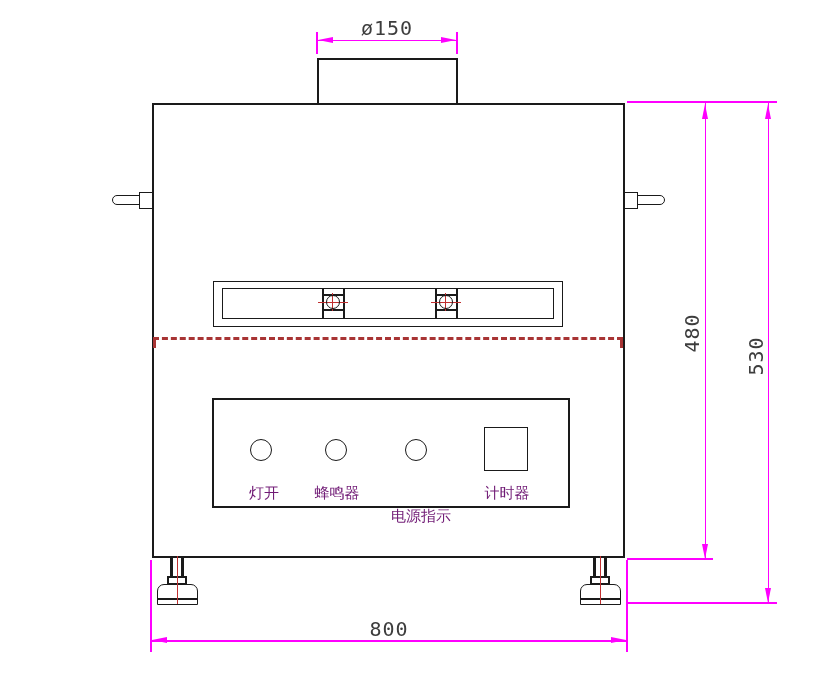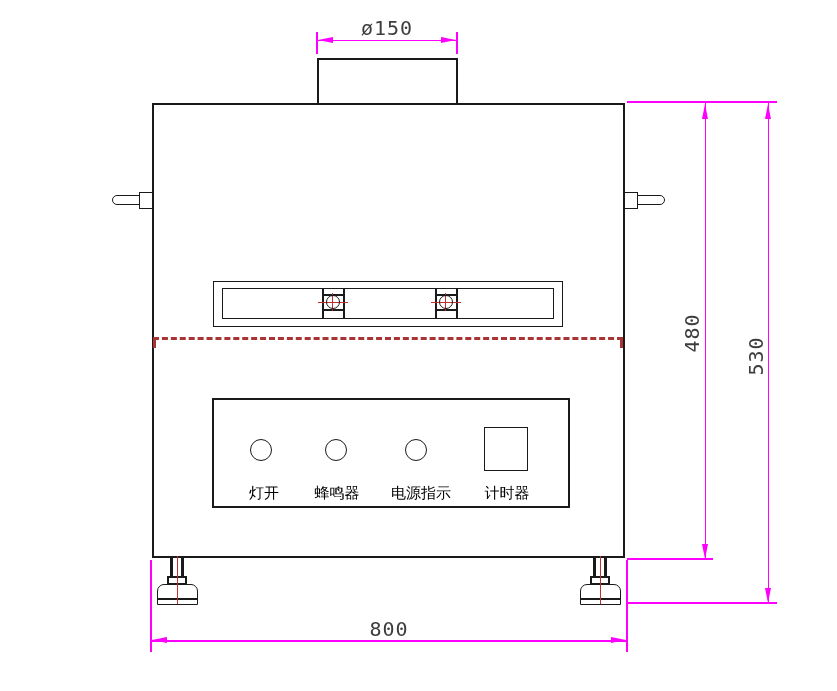--- a/index.html
+++ b/index.html
@@ -24,21 +24,21 @@
     font-size:20px;letter-spacing:1px;white-space:nowrap;transform:translateX(-50%);
   }
   .dimtext.vert{transform:translate(-50%,-50%) rotate(-90deg);}
   
   .redline{position:absolute;background:var(--redline,#C03030);}
   .dashline{position:absolute;border-top:3px dashed var(--dash,#A83434);background:transparent;}
   .hook{position:absolute;width:3px;height:10px;background:var(--dash,#A83434);}
   
   .lamp{position:absolute;width:22px;height:22px;border:1.5px solid #1a1a1a;border-radius:50%;box-sizing:border-box;background:#fff;}
   .paneltext{
-    position:absolute;color:#000000;font-size:15px;white-space:nowrap;transform:translateX(-50%);
+    position:absolute;color:#701a75;font-size:15px;white-space:nowrap;transform:translateX(-50%);
     font-family:"DejaVu Sans","Liberation Sans",sans-serif;
   }
   .screwcircle{position:absolute;width:14px;height:14px;border:1.6px solid #1a1a1a;border-radius:50%;box-sizing:border-box;}
   .pill-l{position:absolute;border:1.5px solid #1a1a1a;border-radius:6px 0 0 6px;box-sizing:border-box;background:#fff;}
   .pill-r{position:absolute;border:1.5px solid #1a1a1a;border-radius:0 6px 6px 0;box-sizing:border-box;background:#fff;}
   .pad{position:absolute;border:1.5px solid #1a1a1a;border-radius:7px 7px 0 0;box-sizing:border-box;}
 </style>
 </head>
 <body>
 
@@ -77,21 +77,21 @@
   <div class="hook" style="left:620px;top:338px;"></div>
 
   <div class="box thick" style="left:212px;top:398px;width:358px;height:110px;"></div>
   <div class="lamp" style="left:250px;top:439px;"></div>
   <div class="lamp" style="left:325px;top:439px;"></div>
   <div class="lamp" style="left:405px;top:439px;"></div>
   <div class="box" style="left:484px;top:427px;width:44px;height:44px;background:#fff;"></div>
 
   <span class="paneltext" style="left:264px;top:484px;">灯开</span>
   <span class="paneltext" style="left:337px;top:484px;">蜂鸣器</span>
-  <span class="paneltext" style="left:421px;top:484px;">电源指示</span>
+  <span class="paneltext" style="left:421px;top:507px;">电源指示</span>
   <span class="paneltext" style="left:507px;top:484px;">计时器</span>
 
   <div class="abs" style="left:170px;top:558px;width:14px;height:19px;border-left:3px solid #1a1a1a;border-right:3px solid #1a1a1a;box-sizing:border-box;"></div>
   <div class="box" style="left:167px;top:576px;width:20px;height:9px;border-width:2px;background:#fff;"></div>
   <div class="pad" style="left:157px;top:584px;width:41px;height:21px;background:#fff;"></div>
   <div class="ln" style="left:158px;top:598px;width:39px;height:1.5px;"></div>
   <div class="redline" style="left:176.5px;top:556px;width:1.3px;height:48px;"></div>
 
   <div class="abs" style="left:593px;top:558px;width:14px;height:19px;border-left:3px solid #1a1a1a;border-right:3px solid #1a1a1a;box-sizing:border-box;"></div>
   <div class="box" style="left:590px;top:576px;width:20px;height:9px;border-width:2px;background:#fff;"></div>

